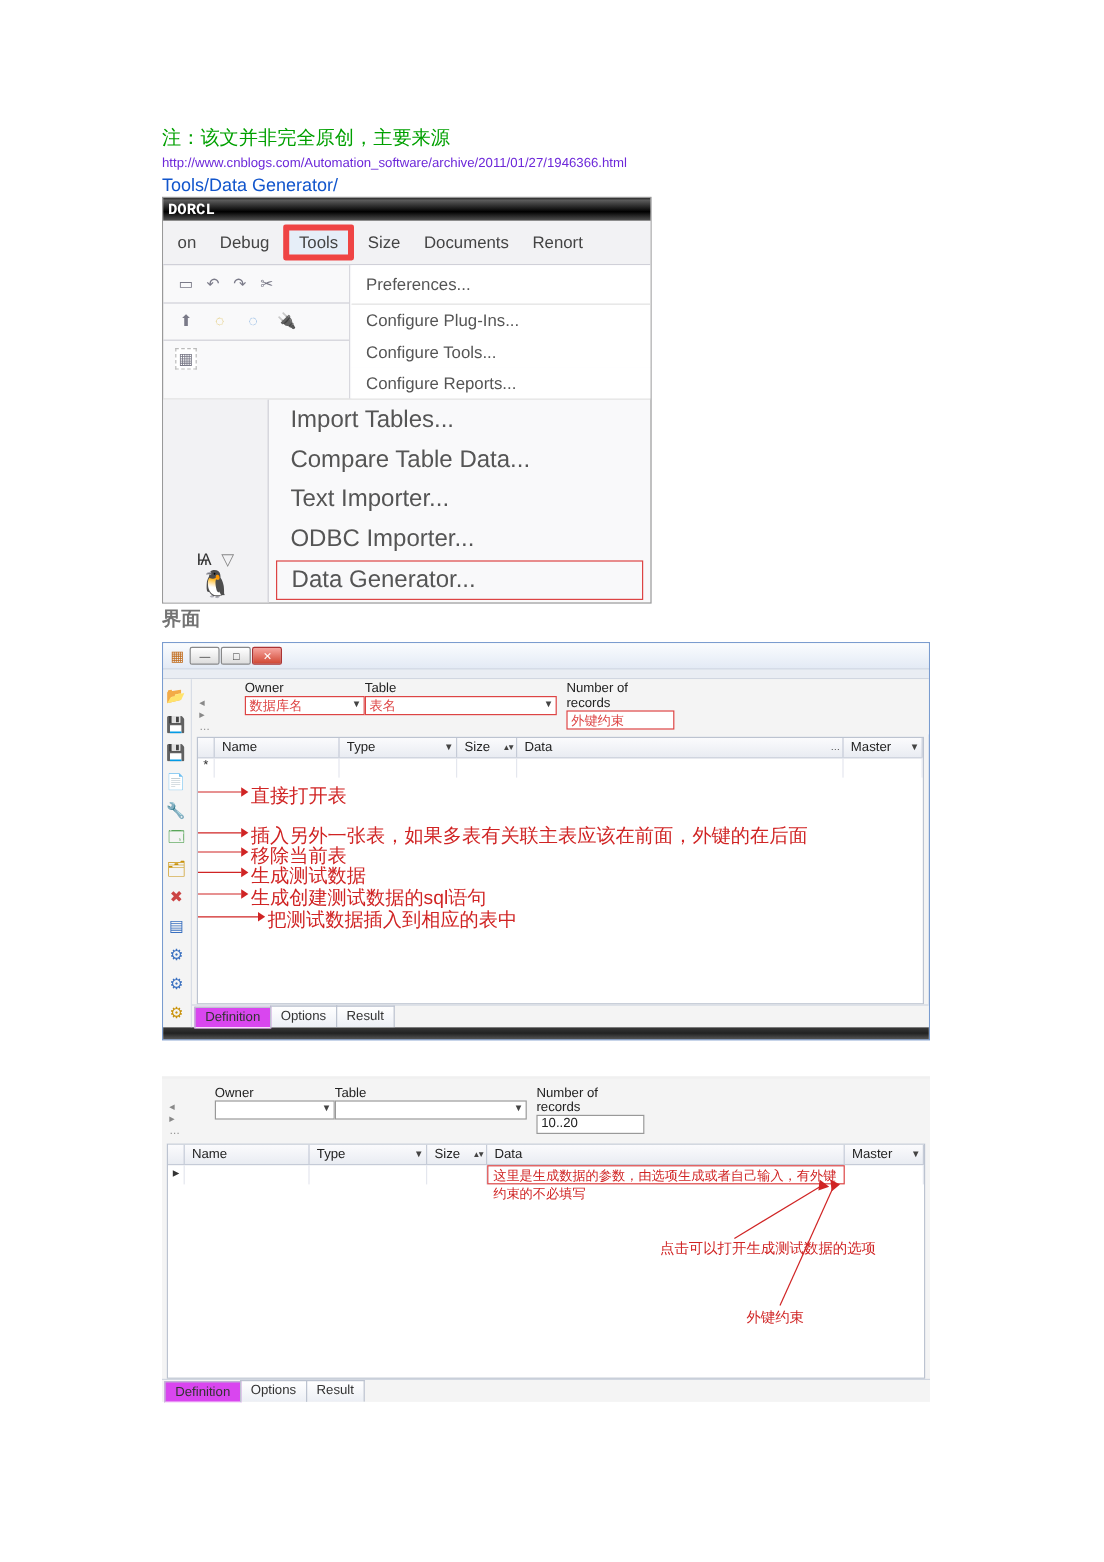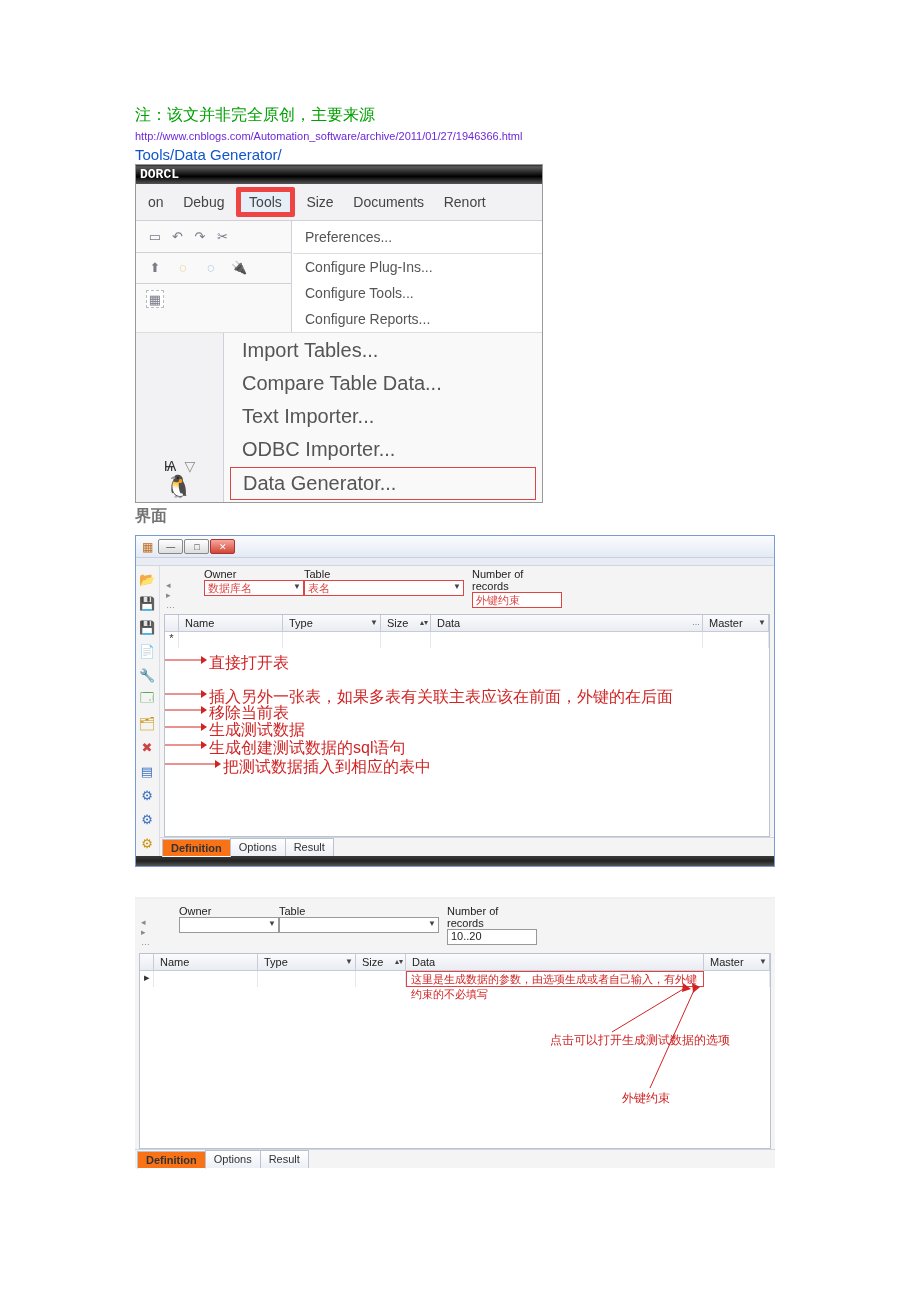--- a/index.html
+++ b/index.html
@@ -224,21 +224,21 @@
     border-top: 1px solid #d0d6e0;
   }
   .tab {
     padding: 2px 8px;
     font-size: 11px;
     border: 1px solid #bcc3d0;
     border-bottom: none;
     background: linear-gradient(180deg,#fff,#eceff5);
     margin-right: -1px;
   }
-  .tab.active { background: #f97316; font-weight: bold; border-bottom: 1px solid #fff; position: relative; top: 1px;}
+  .tab.active { background: #d946ef; font-weight: normal; border-bottom: 1px solid #fff; position: relative; top: 1px;}
   .ss2-footer { height: 10px; background: linear-gradient(180deg,#3a3a3a,#222,#555); }
 
   
   .ss3 {
     width: 640px;
     margin-top: 30px;
     font-family: Tahoma, Arial, sans-serif;
     font-size: 11px;
     background: #f4f4f4;
     border-top: 2px solid #f0f0f0;

